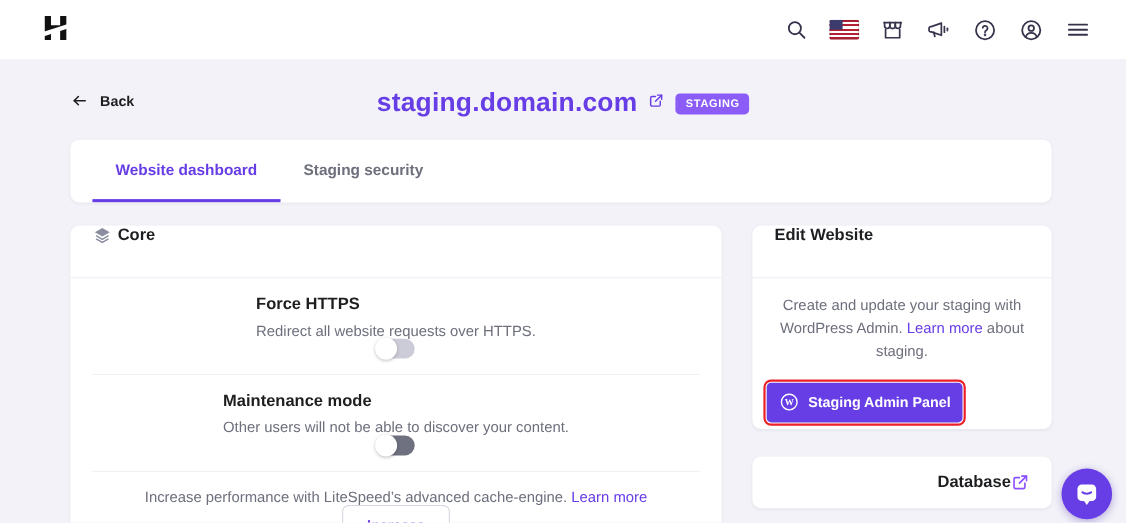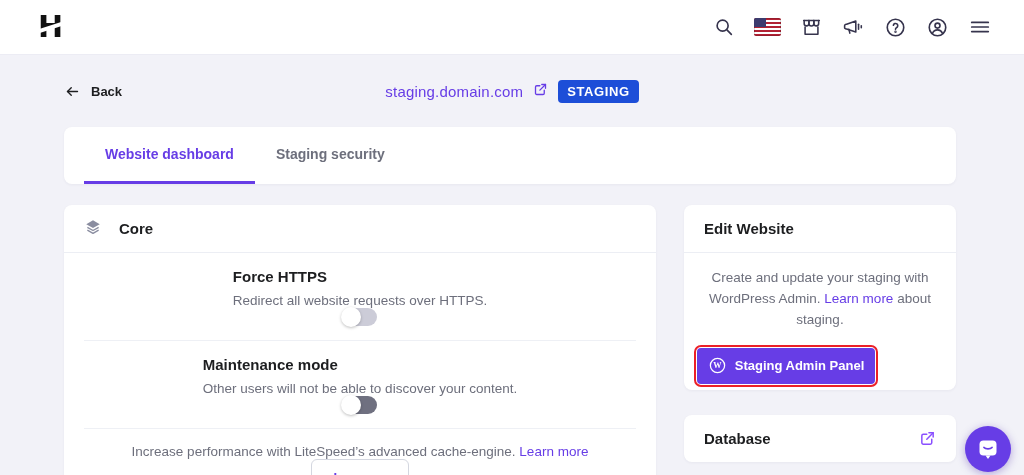--- a/index.html
+++ b/index.html
@@ -37,43 +37,43 @@
   
   .page-header { position:absolute; top:80px; left:64px; right:64px; height:32px; }
   .back {
     position:absolute; left:0; top:4px; display:flex; align-items:center; gap:10px;
     font-weight:bold; font-size:13px; color:#1d1e20; cursor:pointer;
   }
   .title-group {
     position:absolute; left:0; right:0; top:0; display:flex;
     align-items:center; justify-content:center; gap:10px;
   }
-  .domain-title { font-size:15px; font-weight:normal; color:#673de6; letter-spacing:.2px; }
+  .domain-title { font-size:24px; font-weight:bold; color:#673de6; letter-spacing:.2px; }
   .ext-ico { color:#673de6; }
   .staging-badge {
-    background:#1d4ed8; color:#fff; font-size:13px; font-weight:bold;
+    background:#8b5cf6; color:#fff; font-size:10px; font-weight:bold;
     letter-spacing:.6px; padding:4px 9px; border-radius:4px;
   }
 
   
   .card { background:#fff; border-radius:8px; box-shadow:0 1px 3px rgba(35,35,80,.05); }
   .tabs-card {
     position:absolute; left:64px; top:127px; width:892px; height:57px;
     display:flex; align-items:stretch; padding:0 20px; overflow:hidden;
   }
   .tab {
     display:flex; align-items:center; padding:0 21px; font-size:14px; font-weight:bold;
     color:#6d6f7c; cursor:pointer; border-bottom:3px solid transparent;
   }
   .tab.active { color:#673de6; border-bottom-color:#673de6; }
 
   
   .core-card { position:absolute; left:64px; top:205px; width:592px; height:330px; }
   .card-header {
-    height:48px; display:flex; align-items:center; gap:17px; padding:0 20px;
+    height:48px; display:flex; gap:5px; padding:0 20px;
     border-bottom:1px solid #eceef4; font-size:15px; font-weight:bold;
   }
   .core-icon { color:#8a8da0; }
   .row {
     margin:0 20px; padding:15px 0 14px 0; border-bottom:1px solid #eef0f5;
     display:flex; align-items:center; justify-content:space-between;flex-direction:column;
   }
   .row-text .row-title { font-size:15px; font-weight:bold; margin-bottom:8px; display:flex; align-items:center; gap:10px; }
   .row-text .row-desc { font-size:13.5px; color:#6d6f7c; }
   .link { color:#673de6; cursor:pointer; }
@@ -100,21 +100,21 @@
   .edit-body { padding:15px 20px 0 20px; font-size:13.5px; color:#6d6f7c; line-height:1.55;text-align:center; }
   .wp-btn {
     margin:17px 0 0 -7px; position:relative; left:20px;
     display:flex; align-items:center; justify-content:center; gap:8px;
     width:178px; height:36px; background:#673de6; color:#fff; border:none;
     border-radius:4px; font-weight:bold; font-size:13px; cursor:pointer;
     outline:2px solid #ec2027; outline-offset:1px; font-family:inherit;
   }
   .db-card {
     position:absolute; left:684px; top:415px; width:272px; height:47px;
-    display:flex; align-items:center; justify-content:space-between; padding:0 20px;
+    display:flex; align-items:center; justify-content:flex-end; padding:0 20px;
     font-size:15px; font-weight:bold;
   }
   .db-ext { color:#8a4fff; cursor:pointer; display:flex; }
 
   
   .chat-bubble {
     position:absolute; right:13px; bottom:3px; width:46px; height:46px; border-radius:50%;
     background:#673de6; display:flex; align-items:center; justify-content:center;
     cursor:pointer; box-shadow:0 2px 8px rgba(60,20,160,.35);
   }

